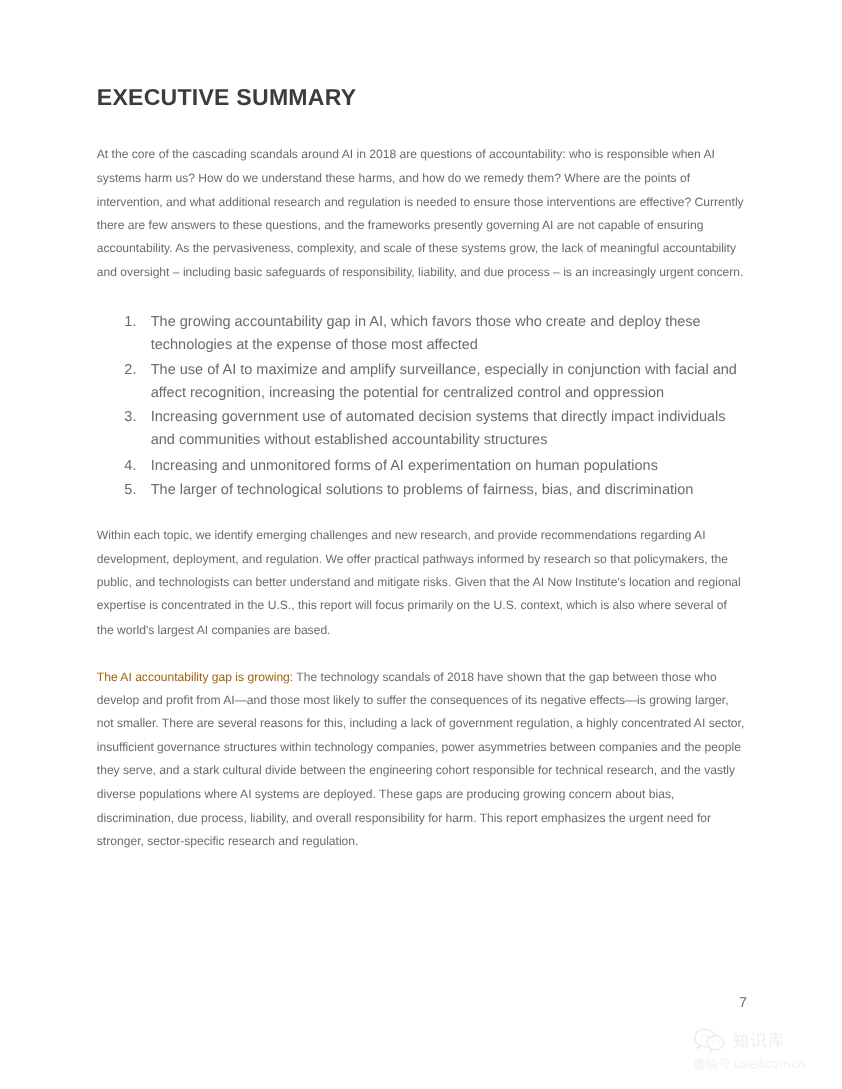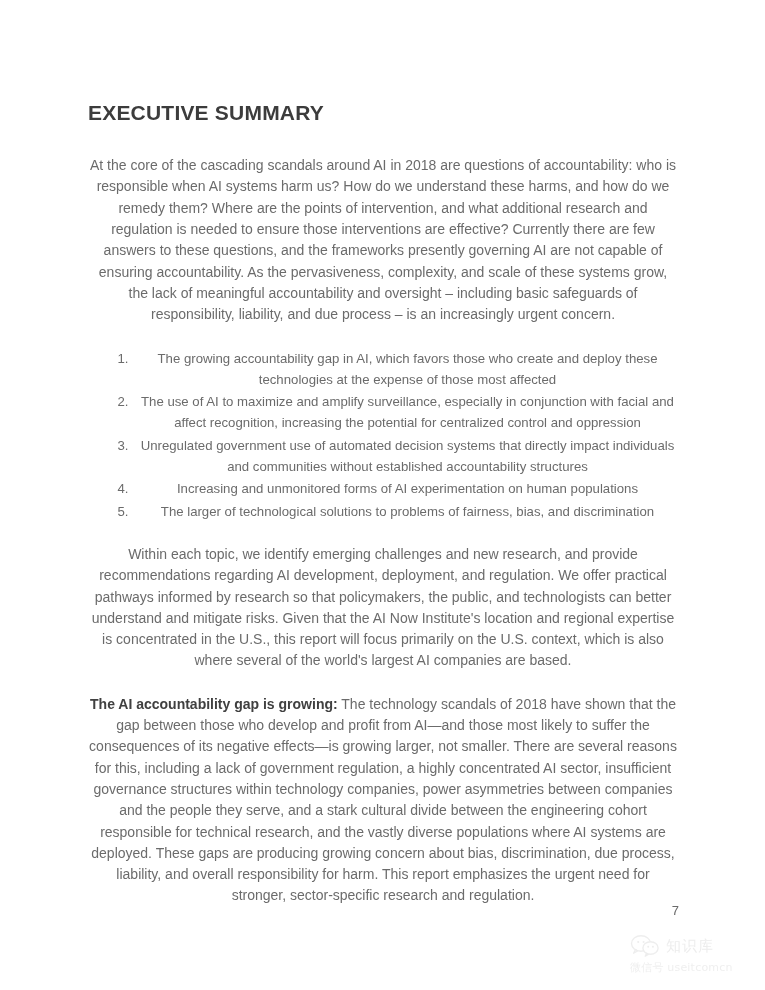--- a/index.html
+++ b/index.html
@@ -18,66 +18,65 @@
   .page {
     position: absolute;
     inset: 0;
     background: #ffffff;
     overflow: hidden;
   }
 
   .content {
     position: absolute;
     left: 88px;
-    top: 100px;
+    top: 76px;
     width: 590px;
   }
 
   .doc-title {
     font-size: 21px;
     font-weight: bold;
     color: #3c3c3c;
     letter-spacing: 0.2px;
     margin: 0 0 30px 0;
     line-height: 1.2;
   }
 
   p.para {
-    font-size: 14px;
+    font-size: 11px;
     line-height: 21.3px;
     color: #6b6b6b;
     margin: 0 0 22px 0;
-    text-align: center;
+    text-align: left;
   }
 
   p.para:last-child {
     margin-bottom: 0;
   }
 
   .lead-in {
-    font-weight: bold;
-    color: #404040;
+    font-weight: normal;
+    color: #a16207;
   }
 
   ol.key-issues {
     margin: 0 0 22px 0;
     padding: 0;
     list-style: none;
     counter-reset: issue;
   }
 
   ol.key-issues li {
     position: relative;
     counter-increment: issue;
     font-size: 13.2px;
     line-height: 21.3px;
     color: #6b6b6b;
     padding-left: 49px;
     margin-bottom: 1px;
-    text-align: center;
   }
 
   ol.key-issues li::before {
     content: counter(issue) ".";
     position: absolute;
     left: 25px;
     top: 0;
     width: 20px;
     color: #6b6b6b;
     font-size: 13.2px;
@@ -147,21 +146,21 @@
   <div class="content">
 
     <h1 class="doc-title">EXECUTIVE SUMMARY</h1>
 
     <p class="para">At the core of the cascading scandals around AI in 2018 are questions of accountability: who is responsible when AI systems harm us? How do we understand these harms, and how do we remedy them? Where are the points of intervention, and what additional research and regulation is needed to ensure those interventions are effective? Currently there are few answers to these questions, and the frameworks presently governing AI are not capable of ensuring accountability. As the pervasiveness, complexity, and scale of these systems grow, the lack of meaningful accountability and oversight – including basic safeguards of responsibility, liability, and due process – is an increasingly urgent concern.</p>
 
 
     <ol class="key-issues">
       <li>The growing accountability gap in AI, which favors those who create and deploy these technologies at the expense of those most affected</li>
       <li>The use of AI to maximize and amplify surveillance, especially in conjunction with facial and affect recognition, increasing the potential for centralized control and oppression</li>
-      <li>Unregulated government use of automated decision systems that directly impact individuals and communities without established accountability structures</li>
+      <li>Increasing government use of automated decision systems that directly impact individuals and communities without established accountability structures</li>
       <li>Increasing and unmonitored forms of AI experimentation on human populations</li>
       <li>The larger of technological solutions to problems of fairness, bias, and discrimination</li>
     </ol>
 
     <p class="para">Within each topic, we identify emerging challenges and new research, and provide recommendations regarding AI development, deployment, and regulation. We offer practical pathways informed by research so that policymakers, the public, and technologists can better understand and mitigate risks. Given that the AI Now Institute's location and regional expertise is concentrated in the U.S., this report will focus primarily on the U.S. context, which is also where several of the world's largest AI companies are based.</p>
 
     <p class="para"><span class="lead-in">The AI accountability gap is growing:</span><span> The technology scandals of 2018 have shown that the gap between those who develop and profit from AI—and those most likely to suffer the consequences of its negative effects—is growing larger, not smaller. There are several reasons for this, including a lack of government regulation, a highly concentrated AI sector, insufficient governance structures within technology companies, power asymmetries between companies and the people they serve, and a stark cultural divide between the engineering cohort responsible for technical research, and the vastly diverse populations where AI systems are deployed. These gaps are producing growing concern about bias, discrimination, due process, liability, and overall responsibility for harm. This report emphasizes the urgent need for stronger, sector-specific research and regulation.</span></p>
 
   </div>
 

